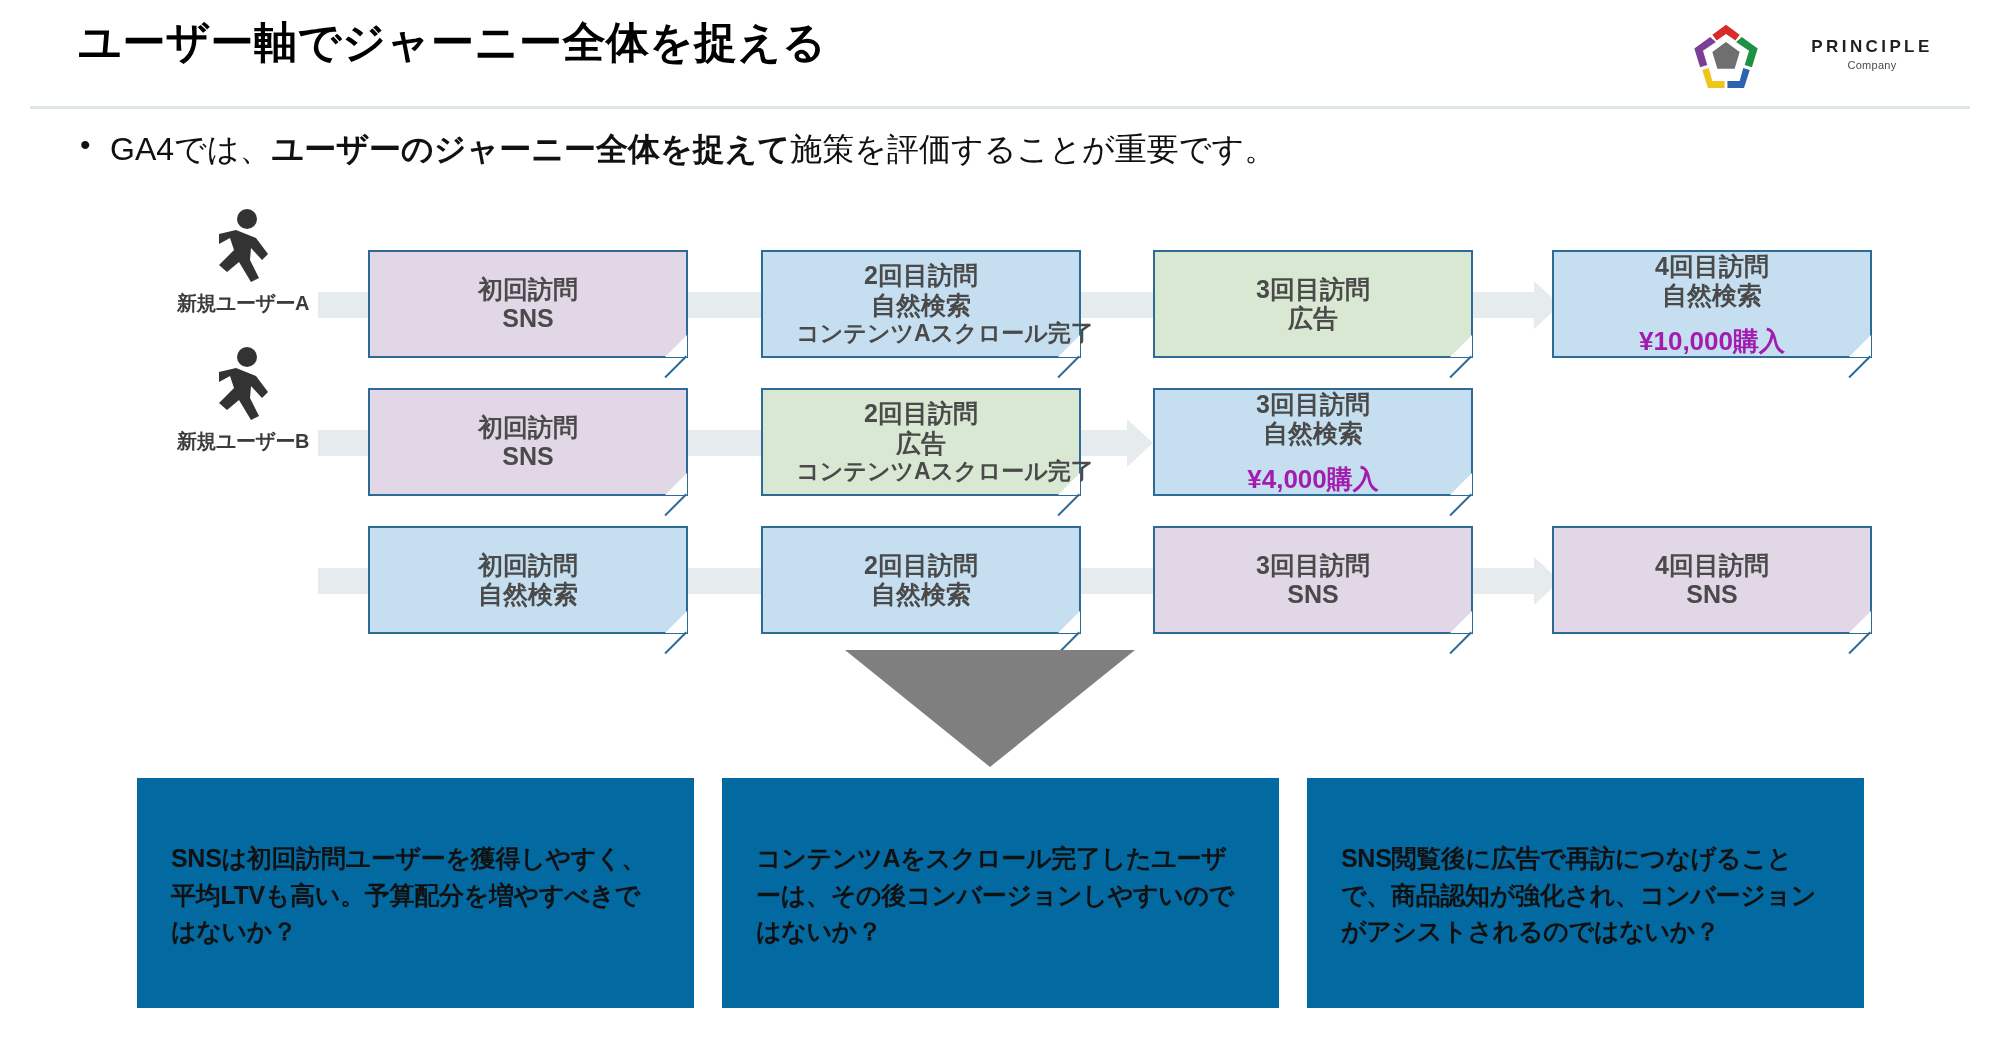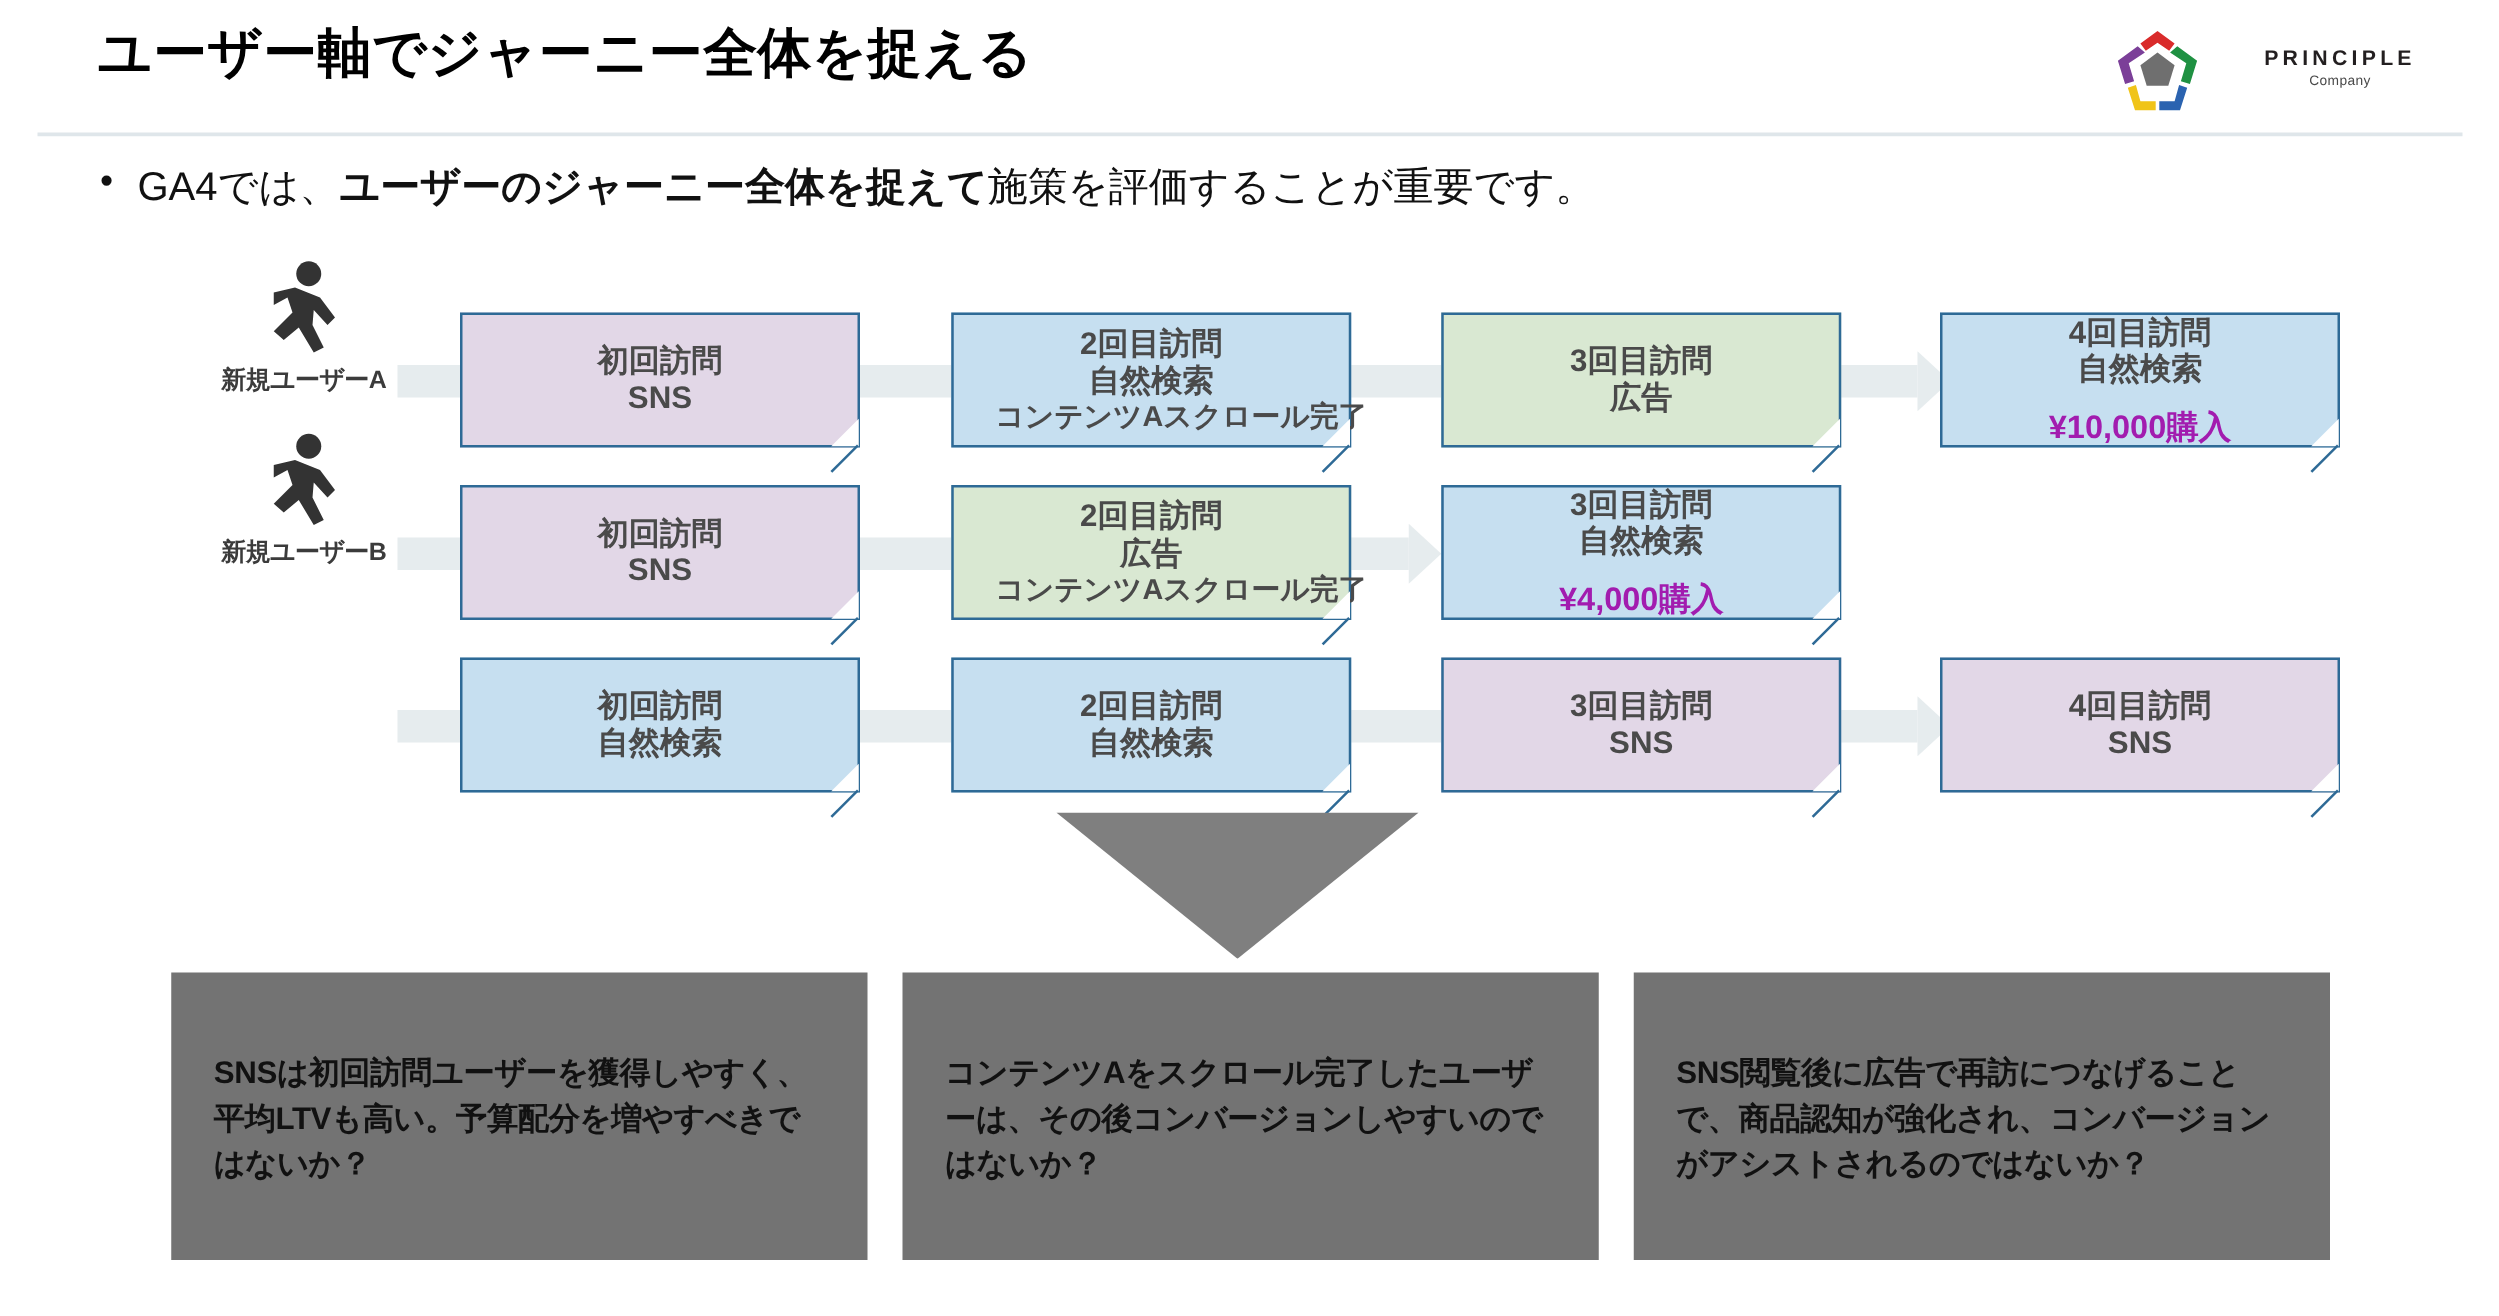--- a/index.html
+++ b/index.html
@@ -210,21 +210,21 @@
     left: 0;
     top: 778px;
     width: 1999px;
     height: 230px;
   }
   .insight {
     position: absolute;
     top: 0;
     width: 557px;
     height: 230px;
-    background: #737373;
+    background: #0369a1;
     box-sizing: border-box;
     padding: 62px 34px 0 34px;
     font-size: 25px;
     font-weight: bold;
     line-height: 1.46;
     color: #111;
     letter-spacing: -0.3px;
   }
   .insight-1 { left: 137px; }
   .insight-2 { left: 722px; }

